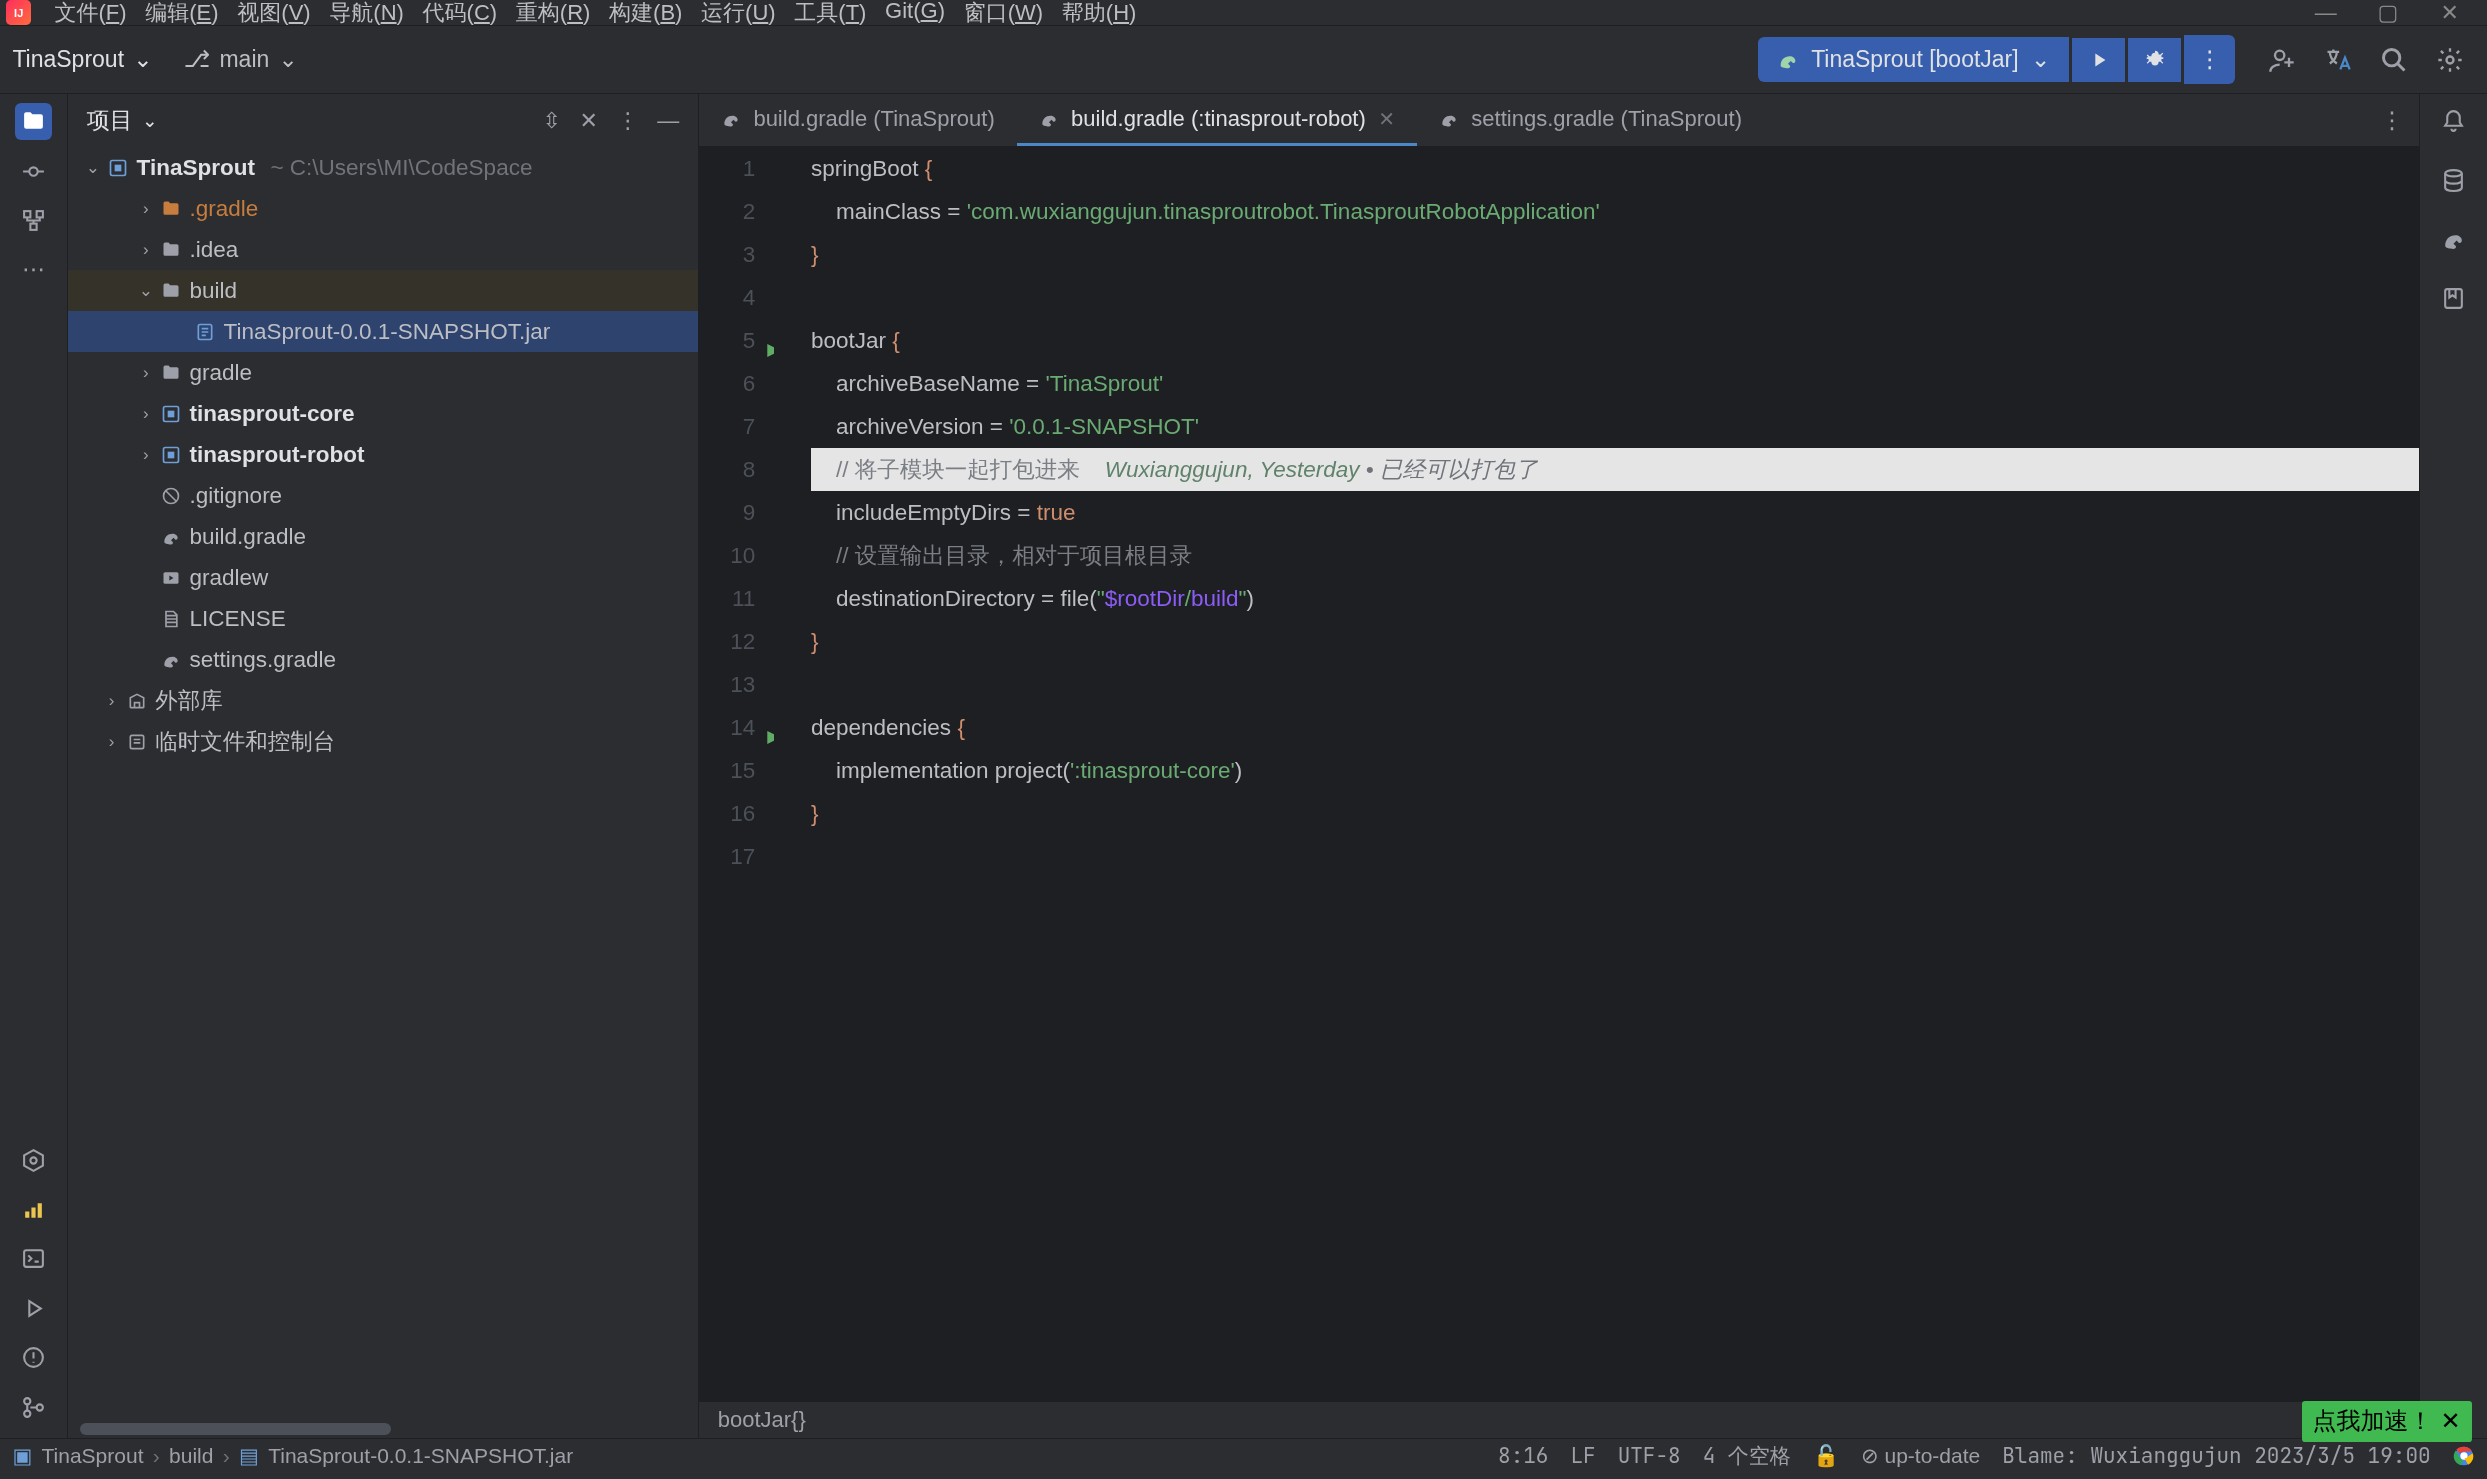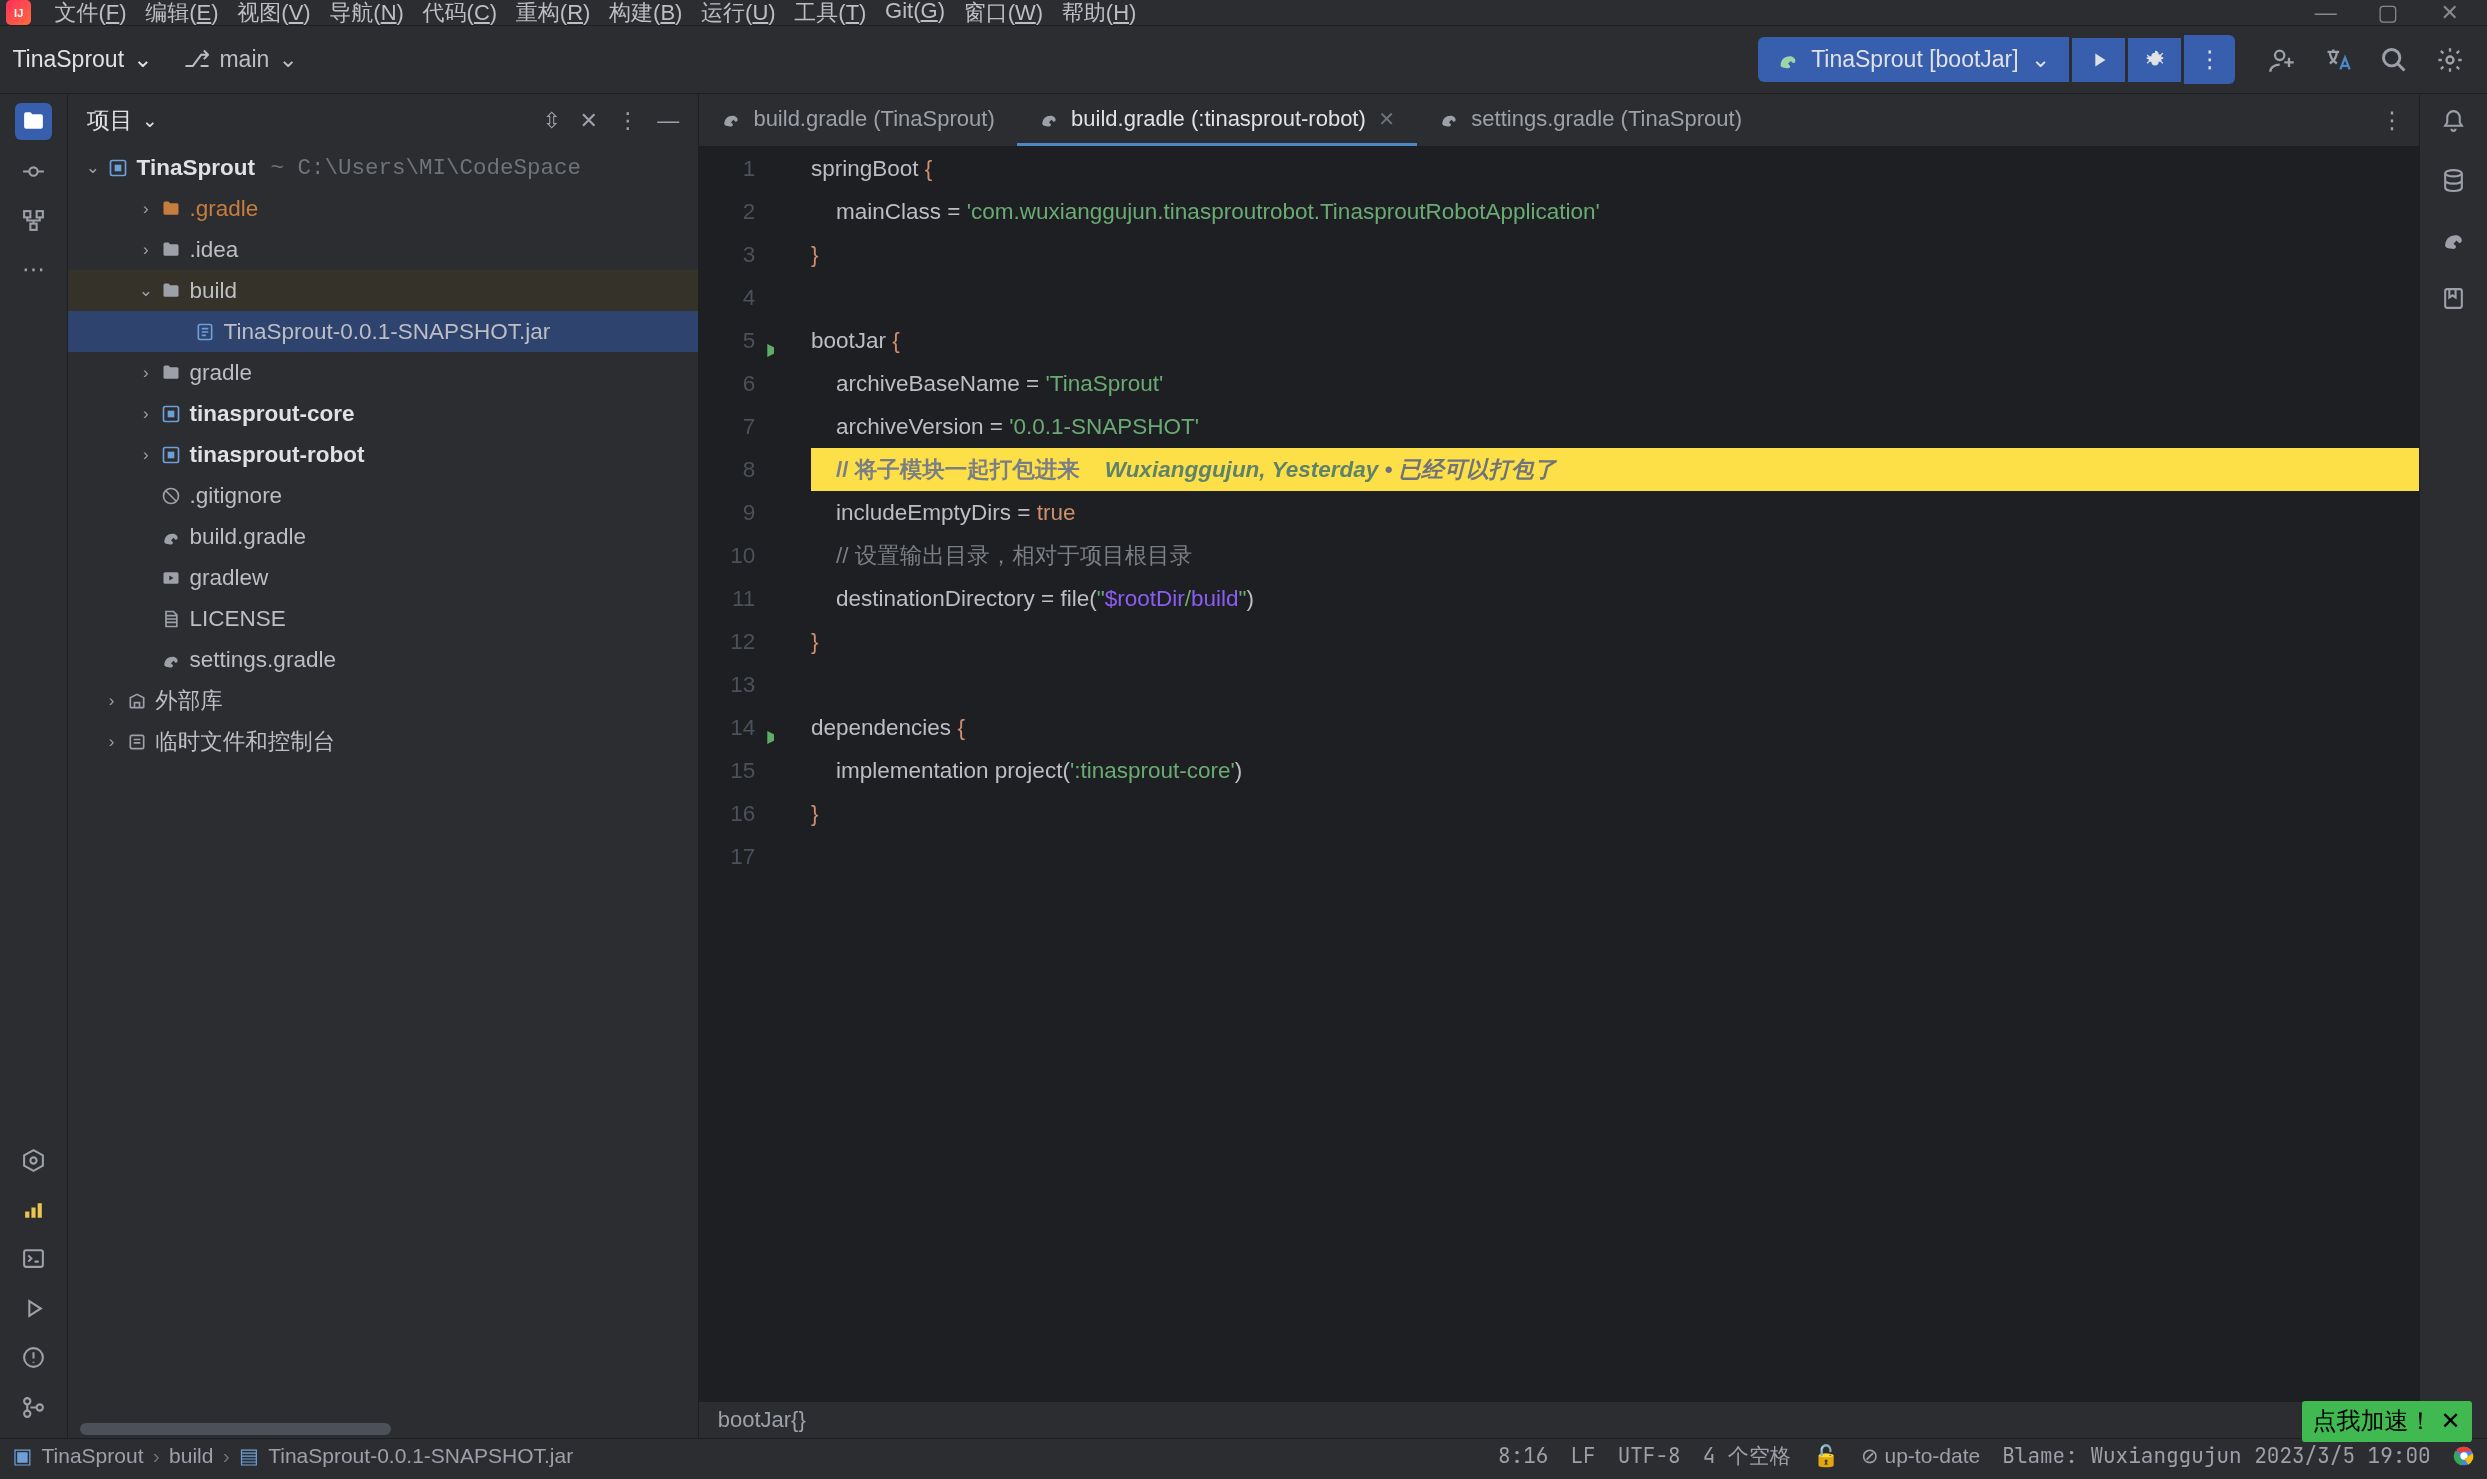--- a/index.html
+++ b/index.html
@@ -40,39 +40,39 @@
 
 .tree { flex:1; overflow-y:auto; font-family:"JetBrains Mono",Consolas,monospace; font-size:22.5px; }
 .tree-row { display:flex; align-items:center; height:41px; padding-left:12.4px; cursor:pointer; white-space:nowrap; }
 .tree-row.selected { background:#2e436e; }
 .tree-row.open-folder { background:#35322a; }
 .tree-indent { display:inline-block; }
 .tree-chevron { width:25px; color:#9da0a8; font-size:17px; text-align:center; }
 .tree-icon { width:25px; margin-right:6.2px; display:inline-flex; align-items:center; justify-content:center; }
 .tree-label { color:#bcbec4; }
 .tree-label.bold { font-weight:bold; color:#dfe1e5; }
-.tree-extra { color:#6f737a; margin-left:15.5px;font-family:Liberation Mono, monospace; }
+.tree-extra { color:#6f737a; margin-left:15.5px; }
 .folder-excluded { color:#c77d3e; }
 
 .right-rail { width:68px; background:#2b2d30; border-left:0.8px solid #1e1f22; display:flex; flex-direction:column; align-items:center; padding-top:9.3px; gap:22px; }
 
 .editor-area { flex:1; display:flex; flex-direction:column; background:#1e1f22; min-width:0; }
 .editor-tabs { height:53px; display:flex; align-items:stretch; background:#2b2d30; border-bottom:0.8px solid #1e1f22; }
 .editor-tab { display:flex; align-items:center; padding:0 22px; gap:12.4px; cursor:pointer; font-family:"JetBrains Mono",Consolas,monospace; font-size:22px; color:#9da0a8; border-bottom:3.1px solid transparent; }
 .editor-tab.active { color:#dfe1e5; border-bottom-color:#4a88c7; }
 .editor-tab .close { color:#6f737a; font-size:20px; }
 .tab-actions { margin-left:auto; padding:0 15.5px; display:flex; align-items:center; color:#9da0a8; font-size:23px; }
 
 .editor-body { flex:1; display:flex; font-family:"JetBrains Mono",Consolas,monospace; font-size:22.5px; line-height:43px; position:relative; }
 .gutter { width:75px; text-align:right; color:#4b5059; padding-right:18.7px; user-select:none; background:#1e1f22; }
 .gutter-line { height:43px; position:relative; }
 .run-gutter { position:absolute; right:-25px; top:9.3px; color:#5fad65; font-size:17px; }
 .code-area { flex:1; padding-left:37px; background:#1e1f22; position:relative; }
 .code-line { height:43px; white-space:pre; }
-.code-line.current { background:#fde047;font-weight:bold; }
+.code-line.current { background:#e5e5e5; }
 .checkmark-hint { position:absolute; top:6.2px; right:15.5px; color:#5fad65; font-size:22px; }
 
 .kw { color:#cf8e6d; }
 .str { color:#6aab73; }
 .com { color:#7a7e85; }
 .prop { color:#8b5cf6; }
 .fn { color:#bcbec4; }
 .bool { color:#cf8e6d; }
 .inlay { color:#5f826b; font-style:italic; }
 .inlay-grey { color:#6f737a; font-style:italic; }

